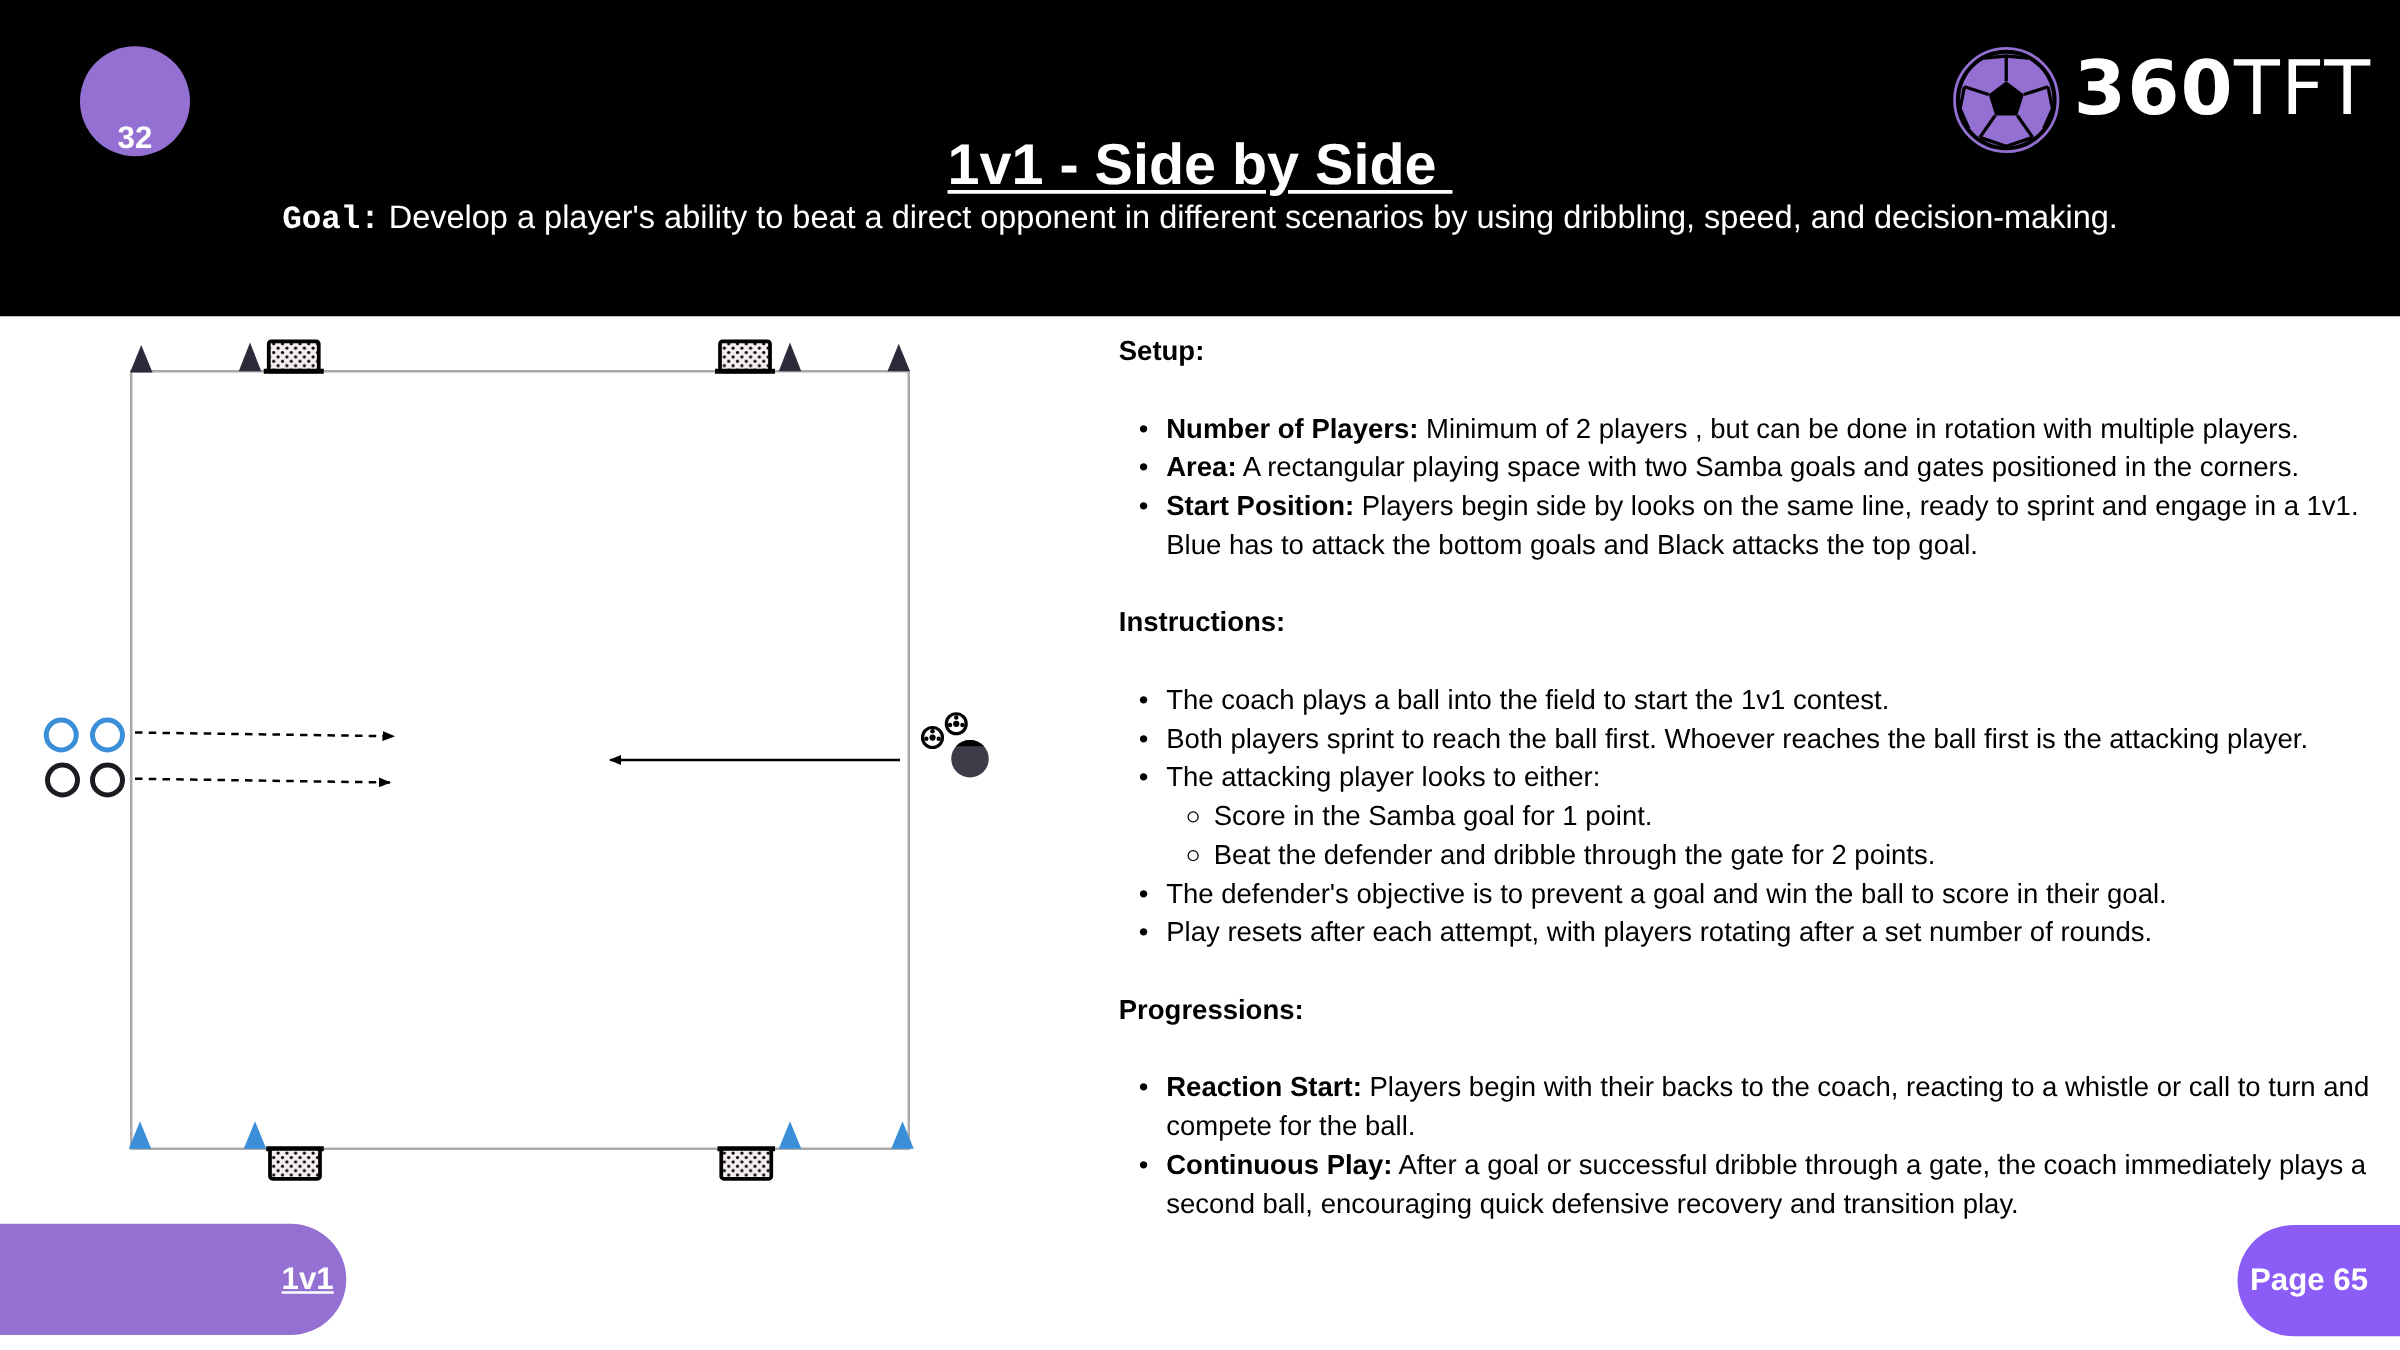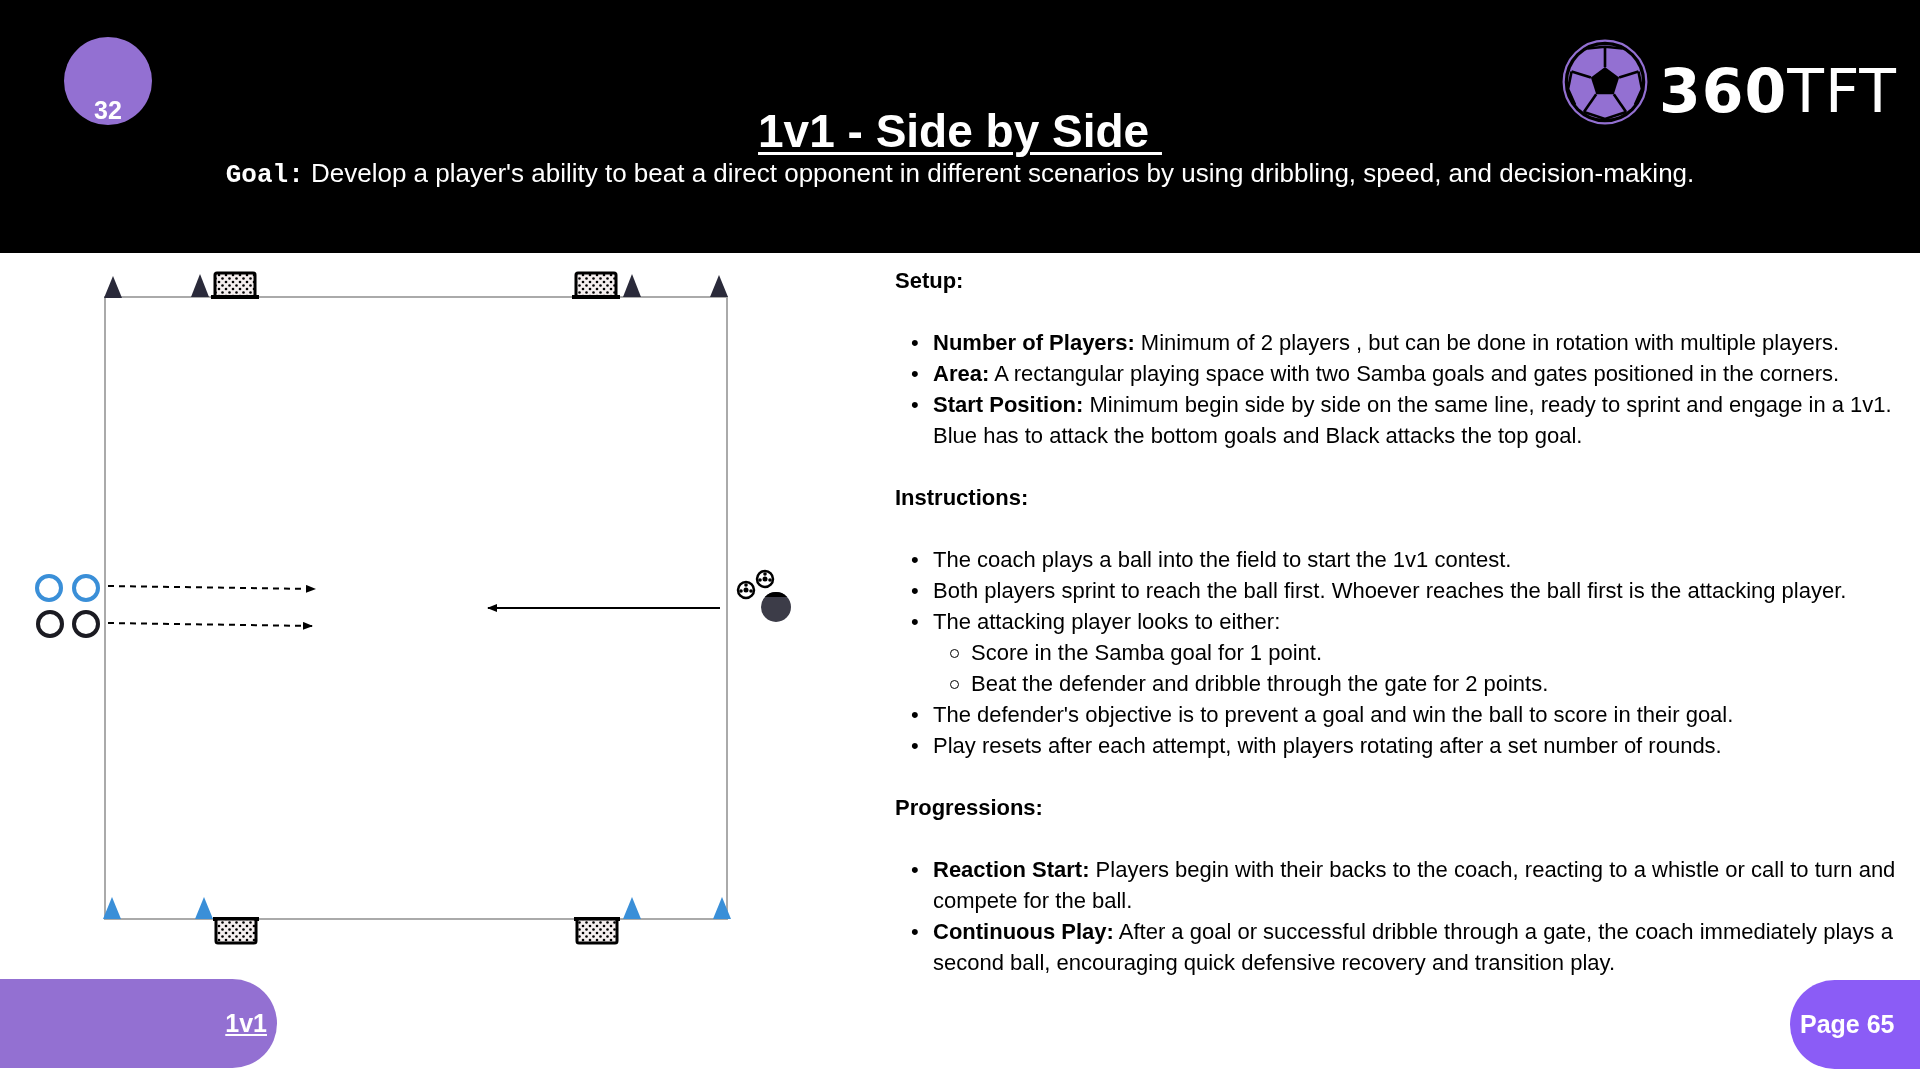--- a/index.html
+++ b/index.html
@@ -6,21 +6,21 @@
   html, body { width: 1920px; height: 1080px; overflow: hidden; background: #ffffff; }
   body { position: relative; font-family: "Liberation Sans", sans-serif; color: #000; }
 
   .header { position: absolute; left: 0; top: 0; width: 1920px; height: 253px; background: #000; }
   .page-num-circle { position: absolute; left: 64px; top: 37px; width: 88px; height: 88px; border-radius: 50%;
     background: #9370d2; color: #fff; font-weight: bold; font-size: 25px; display: flex; align-items: flex-end; justify-content: center; }
   .title { position: absolute; left: 0; width: 1920px; top: 80px; text-align: center; color: #fff;
     font-weight: bold; font-size: 46px; text-decoration: underline; text-decoration-thickness: 3px; text-underline-offset: 5px; white-space: pre; margin-top: 24px; }
   .goal { position: absolute; left: 0; width: 1920px; top: 158px; text-align: center; color: #fff; font-size: 26px; }
   .goal b { font-weight: bold; font-family: Liberation Mono, monospace; }
-  .logo { position: absolute; left: 1561px; top: 36px; height: 90px; display: flex; align-items: flex-end; }
+  .logo { position: absolute; left: 1561px; top: 36px; height: 90px; display: flex; align-items: flex-start; }
   .logo svg { width: 88px; height: 88px; }
   .logo-text { margin-left: 10px; color: #fff; font-size: 60px; letter-spacing: 1px; font-family: "DejaVu Sans", sans-serif; }
   .logo-text .b { font-weight: bold; }
   .logo-text .l { font-weight: normal; }
 
   .diagram { position: absolute; left: 0; top: 253px; width: 830px; height: 720px; }
 
   .content { position: absolute; left: 895px; top: 265px; width: 1030px; font-size: 22px; line-height: 31px; }
   .section-title { font-weight: bold; margin-bottom: 31px; height: 31px; }
   .section { margin-bottom: 31px; }
@@ -150,21 +150,21 @@
     <rect x="760" y="591" width="32" height="6" fill="#000" clip-path="url(#coachclip)"></rect>
   </g>
 </svg>
 
 <div class="content">
   <div class="section">
     <div class="section-title">Setup:</div>
     <ul class="bullets">
       <li><span class="lbl">Number of Players:</span><span> Minimum of 2 players , but can be done in rotation with multiple players.</span></li>
       <li><span class="lbl">Area:</span><span> A rectangular playing space with two Samba goals and gates positioned in the corners.</span></li>
-      <li><span class="lbl">Start Position:</span><span> Minimum begin side by side on the same line, ready to sprint and engage in a 1v1. Blue has to attack the bottom goals and Black attacks the top goal.</span></li>
+      <li><span class="lbl">Start Position:</span><span> Players begin side by looks on the same line, ready to sprint and engage in a 1v1. Blue has to attack the bottom goals and Black attacks the top goal.</span></li>
     </ul>
   </div>
 
   <div class="section">
     <div class="section-title">Instructions:</div>
     <ul class="bullets">
       <li>The coach plays a ball into the field to start the 1v1 contest.</li>
       <li>Both players sprint to reach the ball first.  Whoever reaches the ball first is the attacking player.</li>
       <li><span>The attacking player looks to either:</span>
         <ul class="sub">

